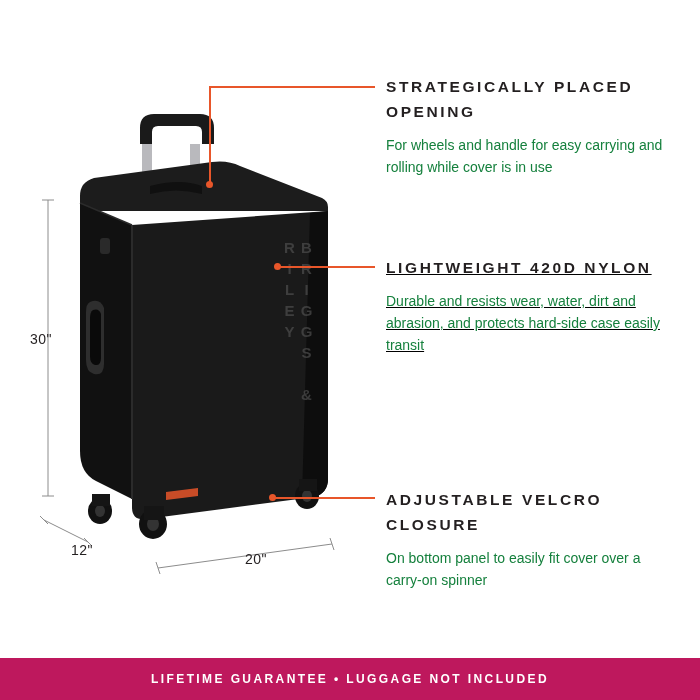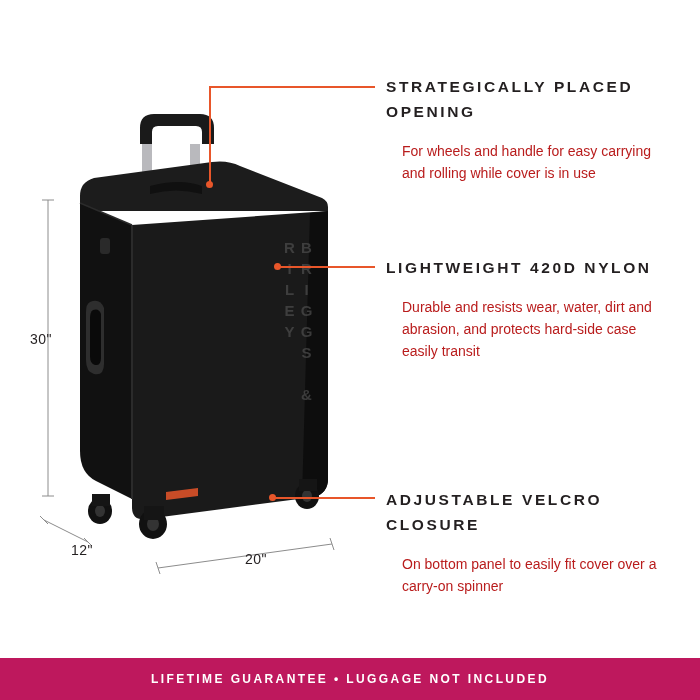--- a/index.html
+++ b/index.html
@@ -46,23 +46,23 @@
     font-size: 15.5px;
     font-weight: bold;
     letter-spacing: 2.6px;
     color: #231f20;
     line-height: 25px;
     margin: 0 0 10px 0;
     text-transform: uppercase;
   }
   .callout-body {
     font-size: 14px;
-    color: #b91c1c;
+    color: #15803d;
     line-height: 22px;
-    margin: 16px;
+    margin: 0;
   }
 
   
   .leader {
     position: absolute;
     background: #e8562a;
   }
   .leader-dot {
     position: absolute;
     width: 7px;
@@ -189,21 +189,21 @@
   <div>
     <div class="leader" style="left:272px; top:497px; width:103px; height:2px;"></div>
     <div class="leader-dot" style="left:269px; top:494px;"></div>
   </div>
 
   <div class="callout" style="top:74px;">
     <div class="callout-title">STRATEGICALLY PLACED OPENING</div>
     <div class="callout-body">For wheels and handle for easy carrying and rolling while cover is in use</div>
   </div>
 
-  <div class="callout" style="top:255px;">
+  <div class="callout" style="top:255px;text-decoration:underline;">
     <div class="callout-title">LIGHTWEIGHT 420D NYLON</div>
     <div class="callout-body">Durable and resists wear, water, dirt and abrasion, and protects hard-side case easily transit</div>
   </div>
 
   <div class="callout" style="top:487px;">
     <div class="callout-title">ADJUSTABLE VELCRO CLOSURE</div>
     <div class="callout-body">On bottom panel to easily fit cover over a carry-on spinner</div>
   </div>
 
   <div id="footer-banner">

